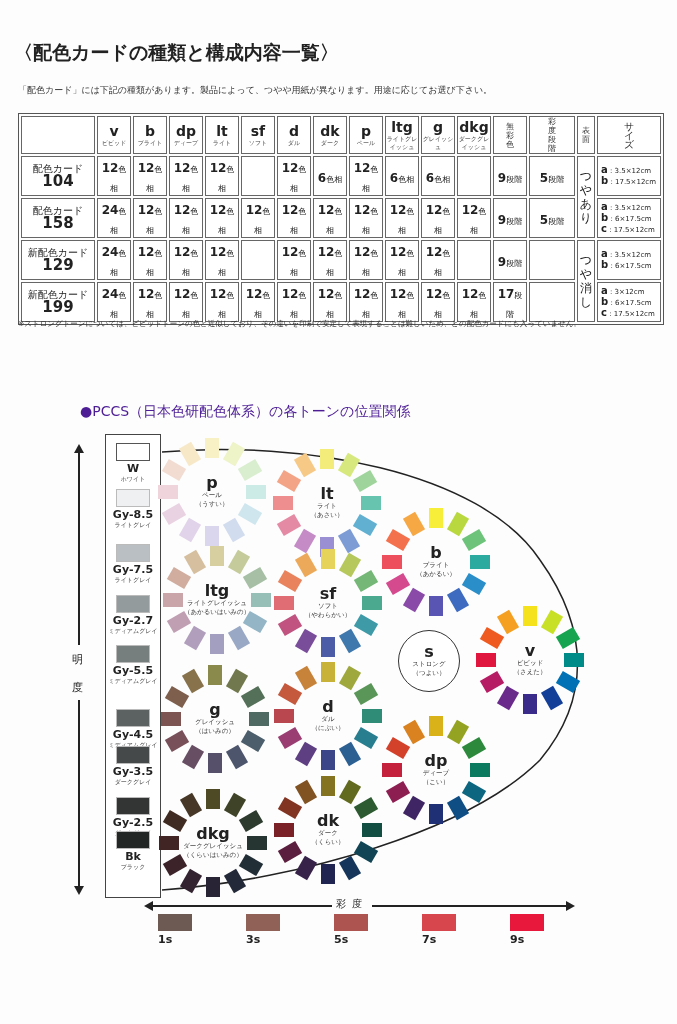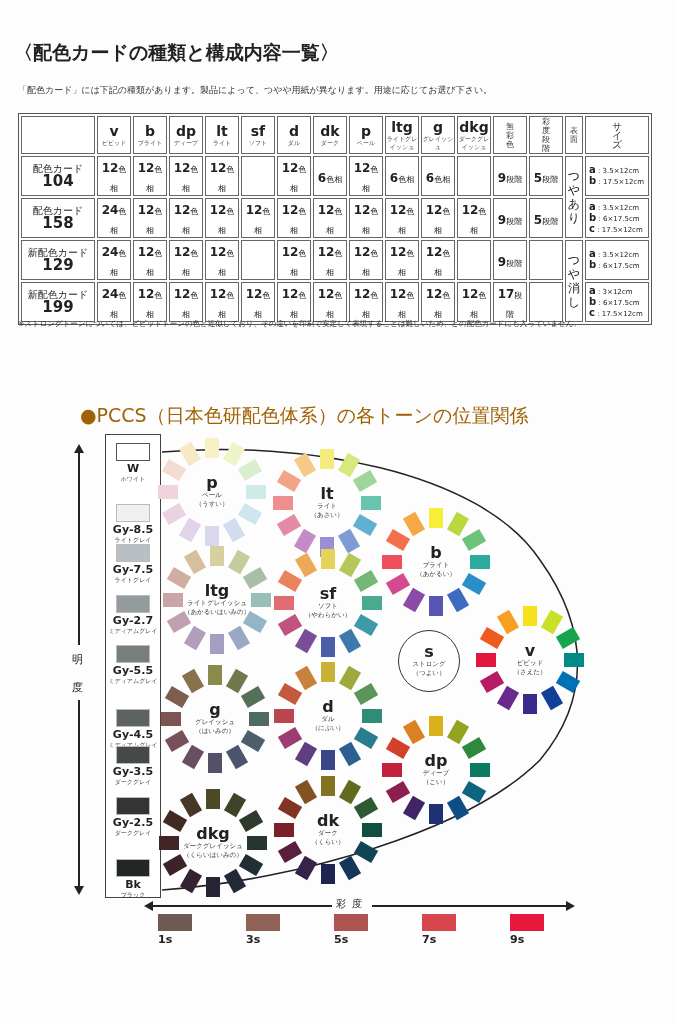--- a/index.html
+++ b/index.html
@@ -12,21 +12,21 @@
   .th-sub { font-size: 6px; color: #444; line-height: 8px; }
   .th-vert { font-size: 8px; line-height: 9px; color: #333; width: 10px; margin: 0 auto; }
   .rowname { font-size: 10px; line-height: 11px; }
   .rownum { font-size: 15px; font-weight: bold; line-height: 15px; }
   .cell-n { font-size: 12px; font-weight: bold; }
   .cell-u { font-size: 8px; font-weight: normal; }
   .surface { font-size: 12px; line-height: 14px; width: 14px; margin: 0 auto; }
   .size-line { font-size: 7px; text-align: left; line-height: 9px; padding-left: 3px; white-space: nowrap; }
   .size-line b { font-size: 10px; }
   .notes { position: absolute; left: 18px; top: 316px; font-size: 7.5px; color: #333; line-height: 15px; }
-  .sec-title { position: absolute; left: 80px; top: 403px; font-size: 19px; color: #a16207; }
+  .sec-title { position: absolute; left: 80px; top: 403px; font-size: 14px; color: #4c1d95; }
   .gray-col { position: absolute; left: 105px; top: 434px; width: 56px; height: 464px; border: 1px solid #444; background: #fff; }
   .gray-item { position: absolute; left: 0; width: 54px; text-align: center; }
   .gray-sw { width: 34px; height: 18px; margin: 0 auto; border: 1px solid #bbb; }
   .gray-code { font-size: 11px; font-weight: bold; line-height: 12px; margin-top: 2px; }
   .gray-name { font-size: 6px; color: #444; line-height: 7px; }
   .vaxis { position: absolute; left: 78px; width: 2px; background: #222; }
   .vaxis-label { position: absolute; left: 72px; font-size: 11px; }
   .wheel { position: absolute; }
   .wheel .sw { position: absolute; width: 14px; height: 20px; }
   .wheel .center { position: absolute; text-align: center; }
@@ -90,21 +90,21 @@
           <div class="th-code">g</div>
           <div class="th-sub">グレイッシュ</div>
         </td>
     <td style="width:34px">
           <div class="th-code">dkg</div>
           <div class="th-sub">ダークグレイッシュ</div>
         </td>
     <td style="width:34px">
           <div class="th-vert">無彩色</div>
         </td>
-    <td style="width:34px">
+    <td style="width:46px">
           <div class="th-vert">彩度段階</div>
         </td>
     <td style="width:18px">
           <div class="th-vert">表面</div>
         </td>
     <td style="width:64px">
           <div class="th-vert" style="font-size:10px;width:12px">サイズ</div>
         </td>
   </tr>
   <tr style="height:31px">
@@ -226,21 +226,21 @@
 <div class="vaxis-label" style="top:680px">度</div>
 <div class="vaxis" style="top:700px;height:188px"></div>
 <div style="position:absolute;left:74px;top:886px;width:0;height:0;border-left:5px solid transparent;border-right:5px solid transparent;border-top:9px solid #222"></div>
 
 <div class="gray-col" id="grayCol">
     <div class="gray-item" style="top: 8px;">
       <div class="gray-sw" style="background: rgb(255, 255, 255); border: 1px solid rgb(85, 85, 85);"></div>
       <div class="gray-code">W</div>
       <div class="gray-name">ホワイト</div>
     </div>
-    <div class="gray-item" style="top: 69px;">
+    <div class="gray-item" style="top: 54px;">
       <div class="gray-sw" style="background: rgb(238, 240, 242);"></div>
       <div class="gray-code">Gy-8.5</div>
       <div class="gray-name">ライトグレイ</div>
     </div>
     <div class="gray-item" style="top: 109px;">
       <div class="gray-sw" style="background: rgb(185, 191, 194);"></div>
       <div class="gray-code">Gy-7.5</div>
       <div class="gray-name">ライトグレイ</div>
     </div>
     <div class="gray-item" style="top: 159.5px;">
@@ -261,21 +261,21 @@
     <div class="gray-item" style="top: 311px;">
       <div class="gray-sw" style="background: rgb(69, 73, 73);"></div>
       <div class="gray-code">Gy-3.5</div>
       <div class="gray-name">ダークグレイ</div>
     </div>
     <div class="gray-item" style="top: 361.5px;">
       <div class="gray-sw" style="background: rgb(51, 53, 53);"></div>
       <div class="gray-code">Gy-2.5</div>
       <div class="gray-name">ダークグレイ</div>
     </div>
-    <div class="gray-item" style="top: 424px;">
+    <div class="gray-item" style="top: 396px;">
       <div class="gray-sw" style="background: rgb(34, 38, 37);"></div>
       <div class="gray-code">Bk</div>
       <div class="gray-name">ブラック</div>
     </div>
   </div>
 
 <div id="wheels">
     <div class="wheel" style="left: 212px; top: 492px;">
       <div class="sw" style="background: rgb(248, 241, 198); left: -7px; top: -54px; transform: rotate(0deg);"></div>
       <div class="sw" style="background: rgb(238, 243, 200); left: 15px; top: -48.1051px; transform: rotate(30deg);"></div>

